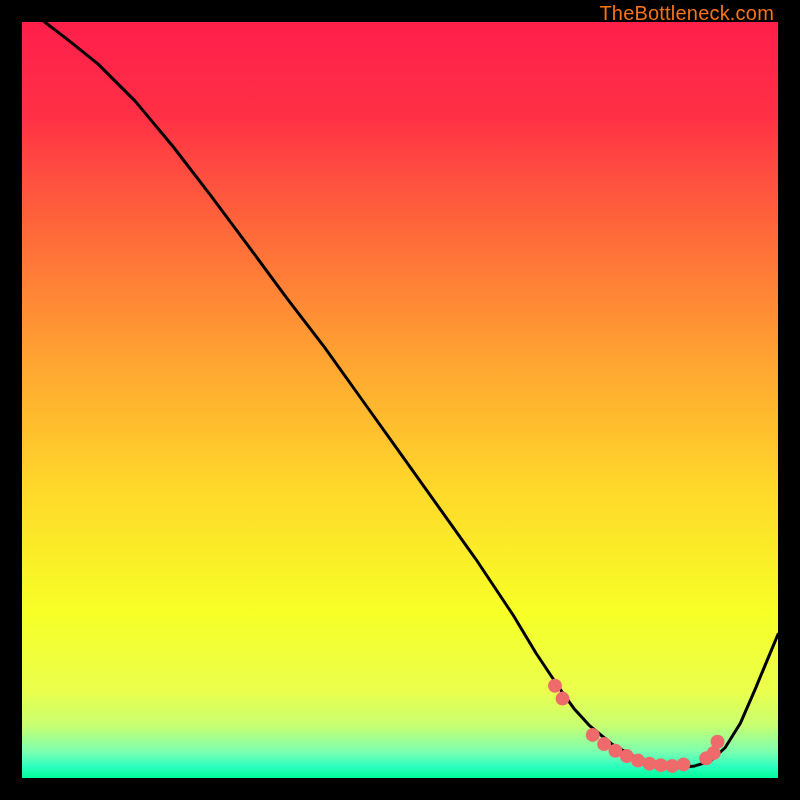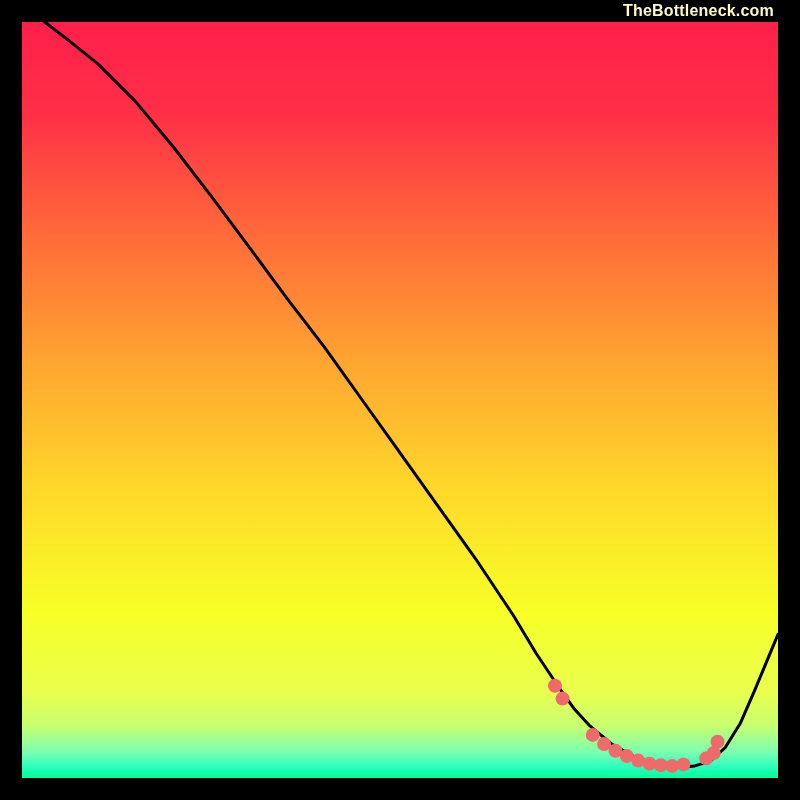--- a/index.html
+++ b/index.html
@@ -23,23 +23,23 @@
     position: absolute;
     left: 0;
     top: 0;
     width: 756px;
     height: 756px;
   }
   .watermark {
     position: absolute;
     top: 2px;
     right: 26px;
-    color: #fef9c3;
-    font-size: 16px;
-    font-weight: 700;
+    color: #f97316;
+    font-size: 20px;
+    font-weight: 400;
     letter-spacing: 0.2px;
     user-select: none;
   }
 </style>
 </head>
 <body>
 
 <div class="watermark">TheBottleneck.com</div>
 
 <div class="frame">

